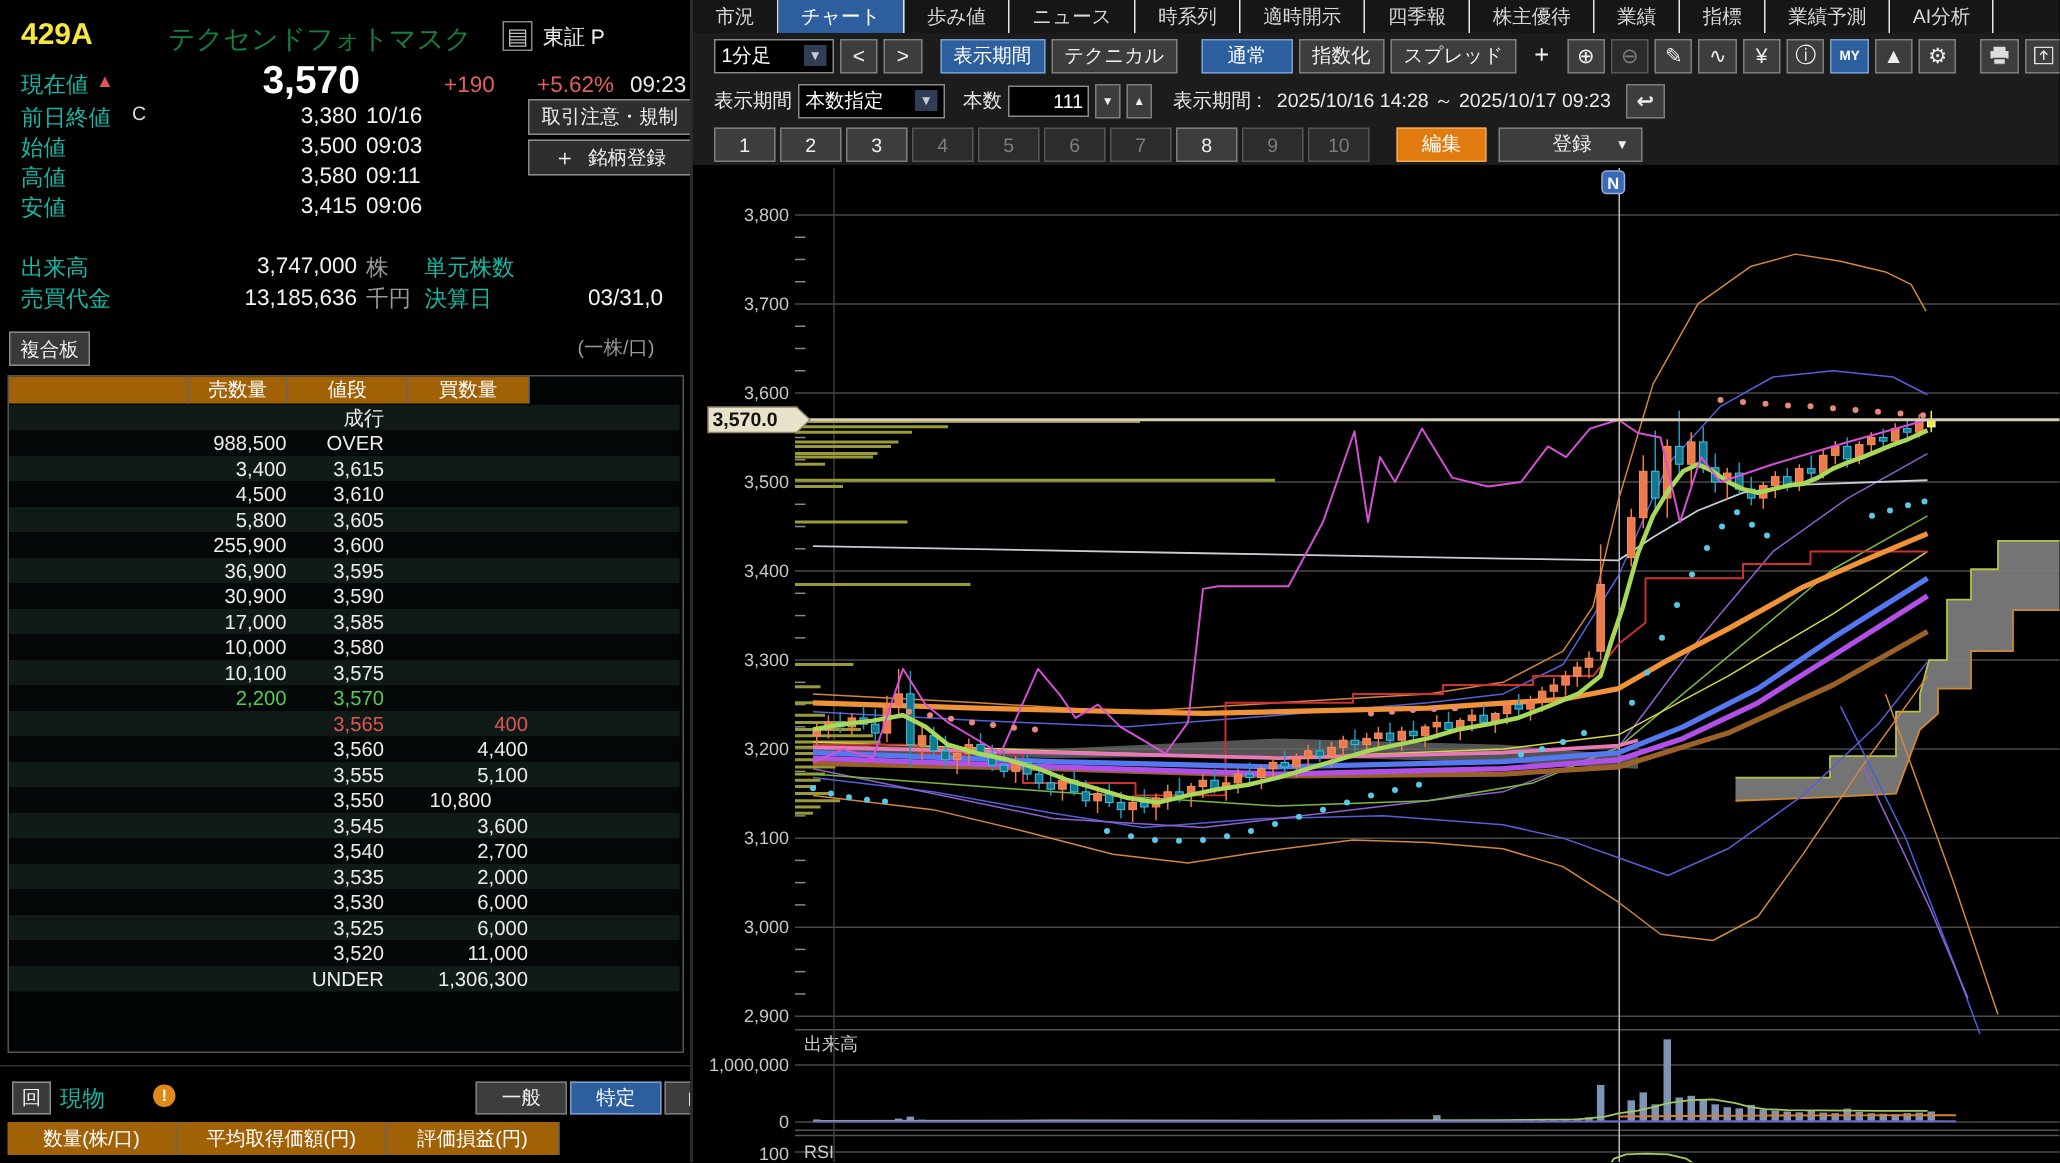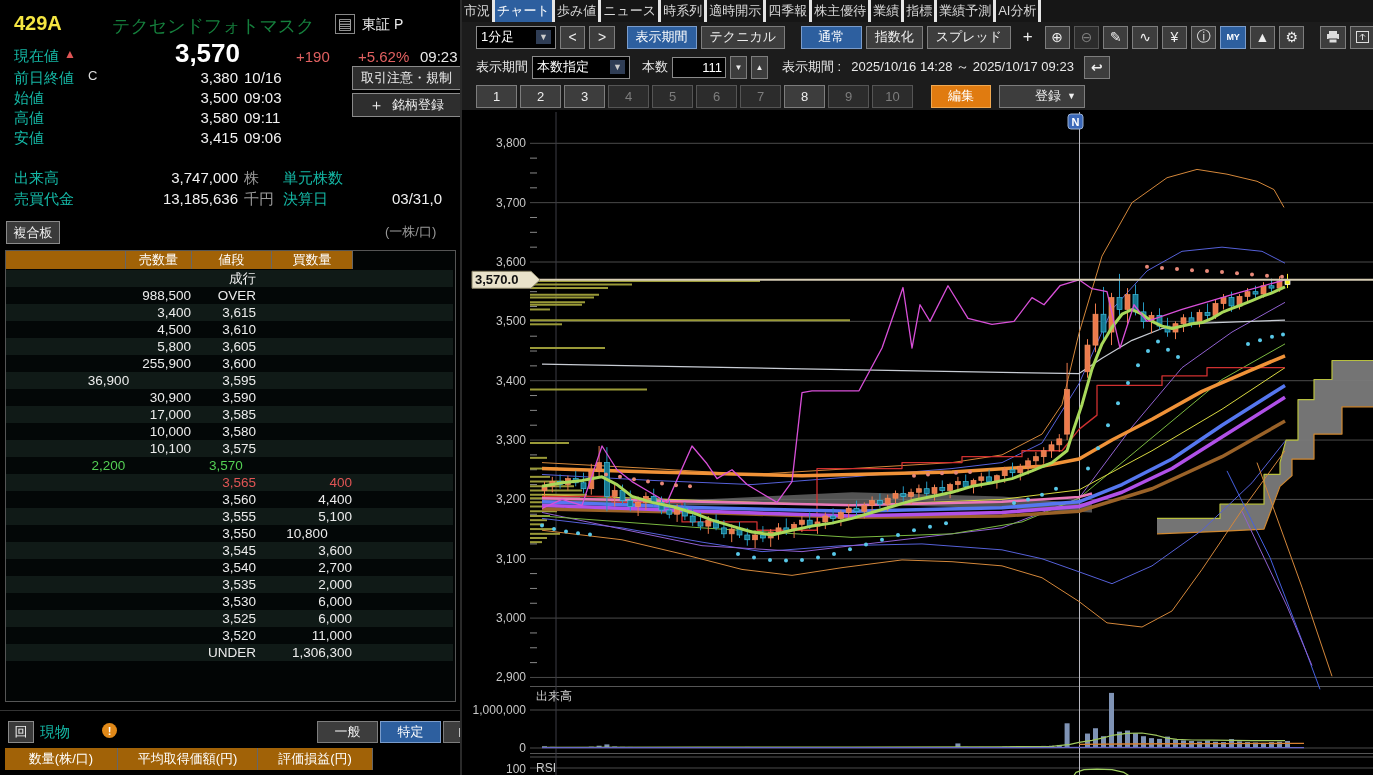--- a/index.html
+++ b/index.html
@@ -18,26 +18,26 @@
   .warn{width:15px;height:15px;border-radius:50%;background:#e08818;color:#fff;
         font-weight:bold;font-size:11px;display:flex;align-items:center;justify-content:center;}
   
   #board{left:5px;top:250px;width:449px;height:450px;border:1px solid #555;background:#020505;}
   .bh{position:absolute;top:0;height:18px;background:#a16207;border-right:1px solid #666;
       color:#fff;font-size:13px;display:flex;align-items:center;justify-content:center;}
   .brow{position:absolute;left:0;width:447px;height:17px;font-size:13.5px;}
   .brow.even{background:#101a17;}
   .brow.odd{background:#030707;}
   .bcell{position:absolute;top:0;height:17px;line-height:17px;text-align:right;color:#ececec;}
-  .brow.g .bcell{color:#54cf54;text-align:center;}
+  .brow.g .bcell{color:#54cf54;}
   .brow.r .bcell{color:#e05555;}
   
   #right-panel{left:460px;top:0;width:913px;height:775px;background:#000;border-left:2px solid #2a2a2a;}
   #tabs-row{left:0;top:0;width:913px;height:22px;background:#161616;display:flex;border-bottom:1px solid #000;}
-  .tab{padding:0 2px;line-height:22px;font-size:13px;color:#d8d8d8;border-right:3px solid #e5e5e5;cursor:pointer;white-space:nowrap;}
+  .tab{padding:0 15px;line-height:22px;font-size:13px;color:#d8d8d8;border-right:1px solid #e5e5e5;cursor:pointer;white-space:nowrap;}
   .tab.active{background:#2d5f9f;color:#fff;}
   #tool-row,#period-row,#pattern-row{left:0;width:913px;background:#1c1c1c;display:flex;align-items:center;gap:4px;padding-left:14px;box-sizing:border-box;}
   #tool-row{top:22px;height:30px;}
   #period-row{top:52px;height:30px;}
   #pattern-row{top:82px;height:28px;}
   .tbtn{height:21px;padding:0 8px;background:#3d3d3d;border:1px solid #7d7d7d;color:#eee;font-size:13px;
         display:flex;align-items:center;justify-content:center;cursor:pointer;white-space:nowrap;}
   .tbtn.blue{background:#2d5f9f;border-color:#7a9ccb;color:#fff;}
   .tbtn.orange{background:#e07b10;border-color:#f0a850;color:#fff;}
   .tbtn.dim{background:#2c2c2c;border-color:#555;color:#7d7d7d;}
@@ -136,21 +136,21 @@
           <div class="bcell" style="left: 20px; width: 165px;">5,800</div>
           <div class="bcell" style="left: 190px; width: 60px;">3,605</div>
           <div class="bcell" style="left: 256px; width: 90px;"></div>
         </div>
         <div class="brow odd" style="top: 104px;">
           <div class="bcell" style="left: 20px; width: 165px;">255,900</div>
           <div class="bcell" style="left: 190px; width: 60px;">3,600</div>
           <div class="bcell" style="left: 256px; width: 90px;"></div>
         </div>
         <div class="brow even" style="top: 121px;">
-          <div class="bcell" style="left: 20px; width: 165px; text-align: center;">36,900</div>
+          <div class="bcell" style="left: 20px; width: 165px;">36,900</div>
           <div class="bcell" style="left: 190px; width: 60px;">3,595</div>
           <div class="bcell" style="left: 256px; width: 90px;"></div>
         </div>
         <div class="brow odd" style="top: 138px;">
           <div class="bcell" style="left: 20px; width: 165px;">30,900</div>
           <div class="bcell" style="left: 190px; width: 60px;">3,590</div>
           <div class="bcell" style="left: 256px; width: 90px;"></div>
         </div>
         <div class="brow even" style="top: 155px;">
           <div class="bcell" style="left: 20px; width: 165px;">17,000</div>
@@ -324,21 +324,21 @@
         <div class="tbtn nbtn">3</div>
         <div class="tbtn nbtn dim">4</div>
         <div class="tbtn nbtn dim">5</div>
         <div class="tbtn nbtn dim">6</div>
         <div class="tbtn nbtn dim">7</div>
         <div class="tbtn nbtn">8</div>
         <div class="tbtn nbtn dim">9</div>
         <div class="tbtn nbtn dim">10</div>
       </div>
     <div class="tbtn orange" style="margin-left:14px;width:42px;">編集</div>
-    <div class="tbtn" style="margin-left:4px;gap:6px;padding-left:35px;">
+    <div class="tbtn" style="margin-left:4px;gap:16px;padding-left:35px;">
       <span>登録</span>
       <span style="font-size:9px;">▼</span>
     </div>
   </div>
 
   <div id="chart-wrap" class="abs">
     <svg id="chart-svg" width="913" height="665" viewBox="460 110 913 665">
         <line x1="528" x2="1373" y1="677.45" y2="677.45" stroke="#4a4a4a" stroke-width="1"></line>
         <text x="524" y="681.45" fill="#c8c8c8" font-size="12" text-anchor="end">2,900</text>
         <line x1="528" x2="1373" y1="618.1" y2="618.1" stroke="#4a4a4a" stroke-width="1"></line>

